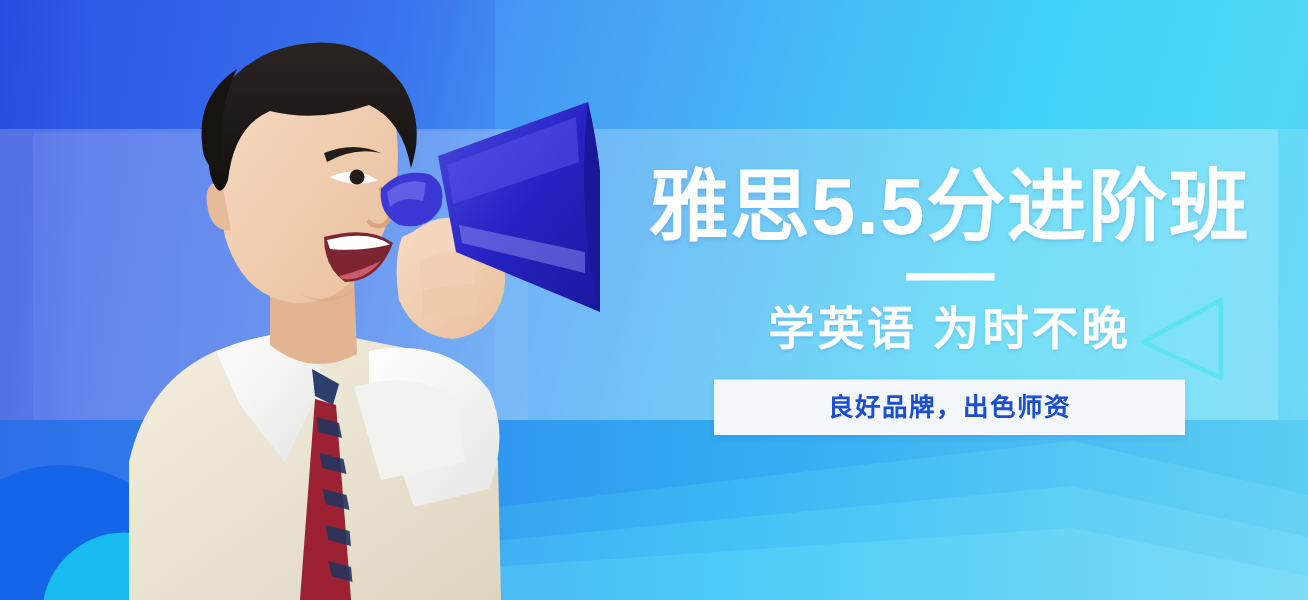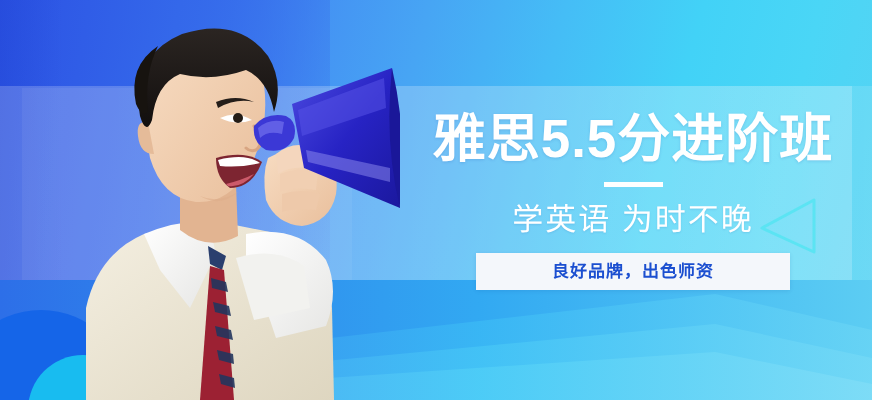--- a/index.html
+++ b/index.html
@@ -98,21 +98,21 @@
   .divider{
     width:59px;height:5px;background:#ffffff;
     margin:12px auto 14px auto;
   }
   .subline{
     font-size:31px;
     line-height:38px;
     color:#ffffff;
     letter-spacing:2px;
     white-space:nowrap;
-    font-weight:400;
+    font-weight:700;
     text-shadow:0 1px 2px rgba(30,80,170,.15);
   }
   .badge{
     margin:14px auto 0 auto;
     width:314px;height:37px;
     background:#f4f7fb;
     display:flex;align-items:center;justify-content:center;
     box-shadow:0 1px 4px rgba(20,60,140,.12);
   }
   .badge-text{

